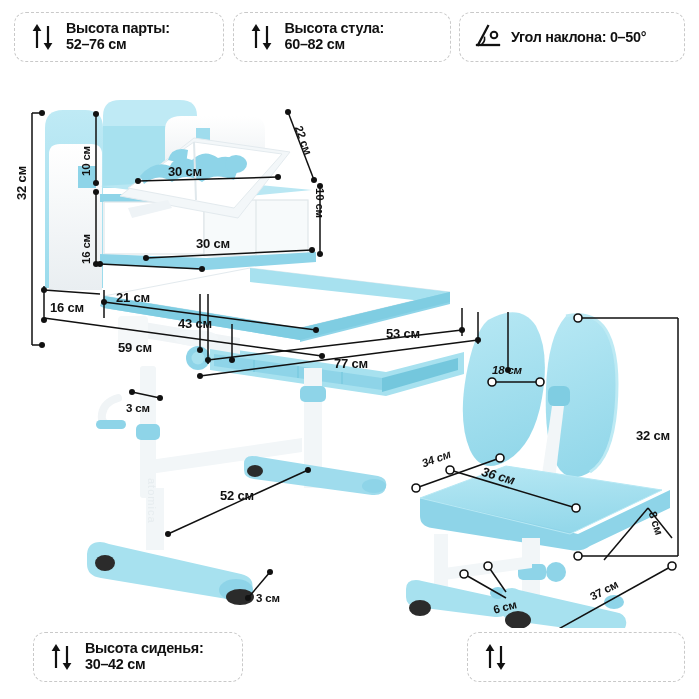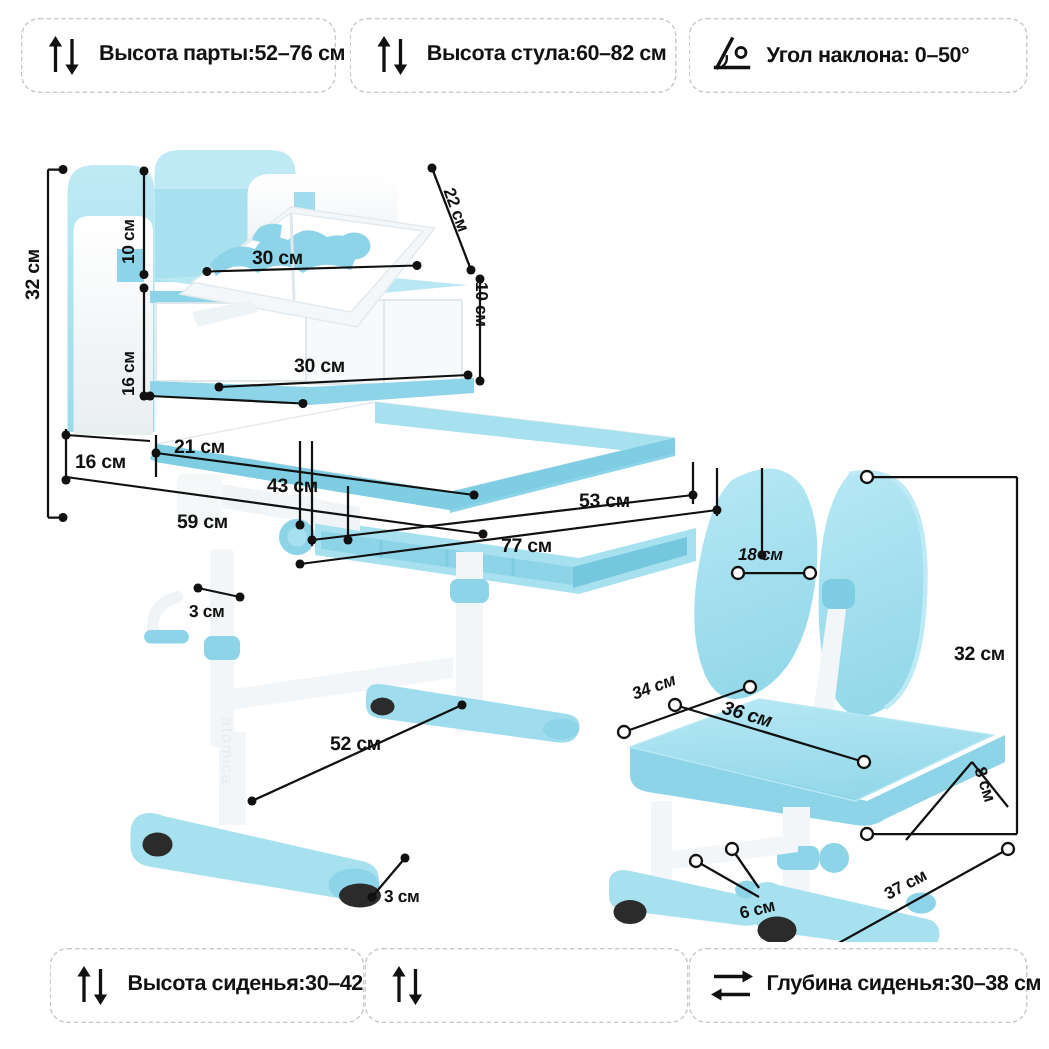--- a/index.html
+++ b/index.html
@@ -24,21 +24,21 @@
     border-radius:12px;
     display:flex;align-items:center;
     padding:0 10px 0 12px;
     background:#fff;
   }
   .badge.w1{width:210px;}
   .badge.w2{width:218px;}
   .badge.w3{width:226px;}
 
   .badge-icon{flex:0 0 auto;width:32px;height:34px;margin-right:7px;display:flex;align-items:center;justify-content:center;}
-  .badge-text{display:flex;flex-direction:row;justify-content:center;line-height:1.08;}
+  .badge-text{display:flex;flex-direction:column;justify-content:center;line-height:1.08;}
   .badge-text .l1,.badge-text .l2{
     font-weight:bold;font-size:14.4px;color:#111;letter-spacing:-0.3px;white-space:nowrap;
   }
   .badge-one-line{font-weight:bold;font-size:14.4px;color:#111;letter-spacing:-0.3px;white-space:nowrap;}
 
   
   #diagram{position:absolute;left:0;top:68px;width:699px;height:560px;}
   .dimtext{
     position:absolute;font-weight:bold;color:#111;white-space:nowrap;
     font-size:13px;letter-spacing:-0.2px;
@@ -426,32 +426,16 @@
           <g stroke="#111" stroke-width="2.2" fill="none">
             <line x1="7" y1="26" x2="7" y2="6"></line>
               <line x1="18" y1="4" x2="18" y2="24"></line>
           </g>
           <polygon points="7,2 2.6,9 11.4,9" fill="#111"></polygon>
           <polygon points="18,28 13.6,21 22.4,21" fill="#111"></polygon>
         </svg>
       </span>
     </div>
 
-    <div class="badge w3">
-      <span class="badge-icon">
-        <svg width="30" height="30" viewBox="0 0 30 30">
-          <g stroke="#111" stroke-width="2.2" fill="none">
-            <line x1="3" y1="9" x2="25" y2="9"></line>
-              <line x1="5" y1="21" x2="27" y2="21"></line>
-          </g>
-          <polygon points="29,9 22,5 22,13" fill="#111"></polygon>
-          <polygon points="1,21 8,17 8,25" fill="#111"></polygon>
-        </svg>
-      </span>
-      <span class="badge-text">
-        <span class="l1">Глубина сиденья:</span>
-        <span class="l2">30–38 см</span>
-      </span>
-    </div>
 
   </div>
 
 </div>
 
 </body></html>

